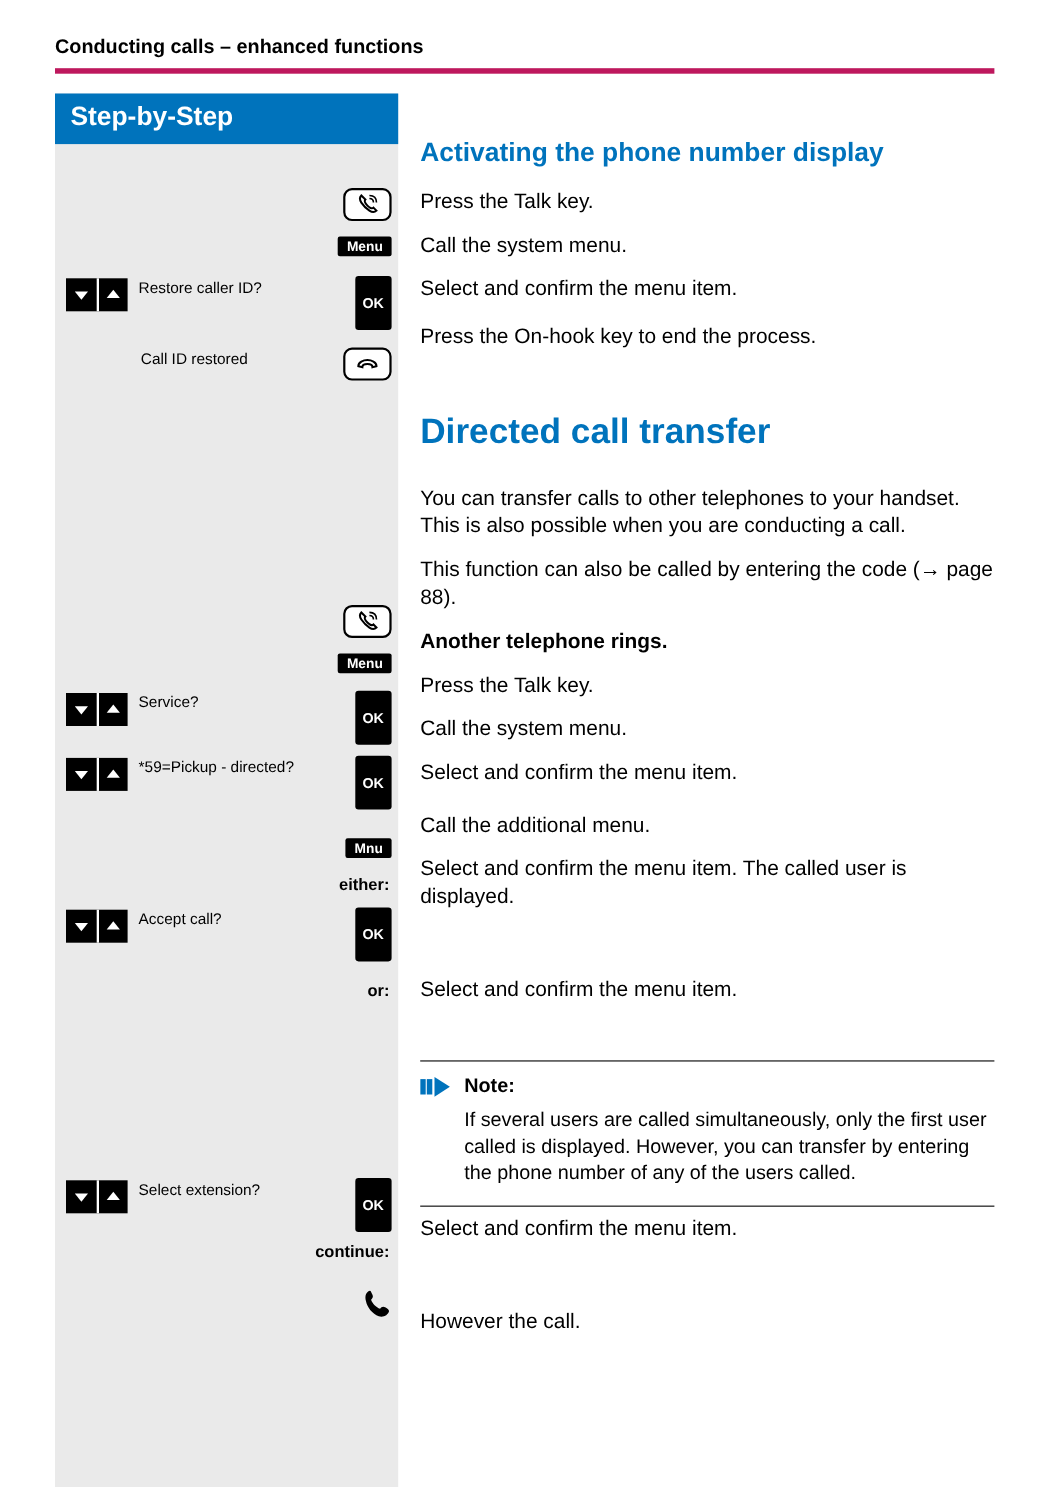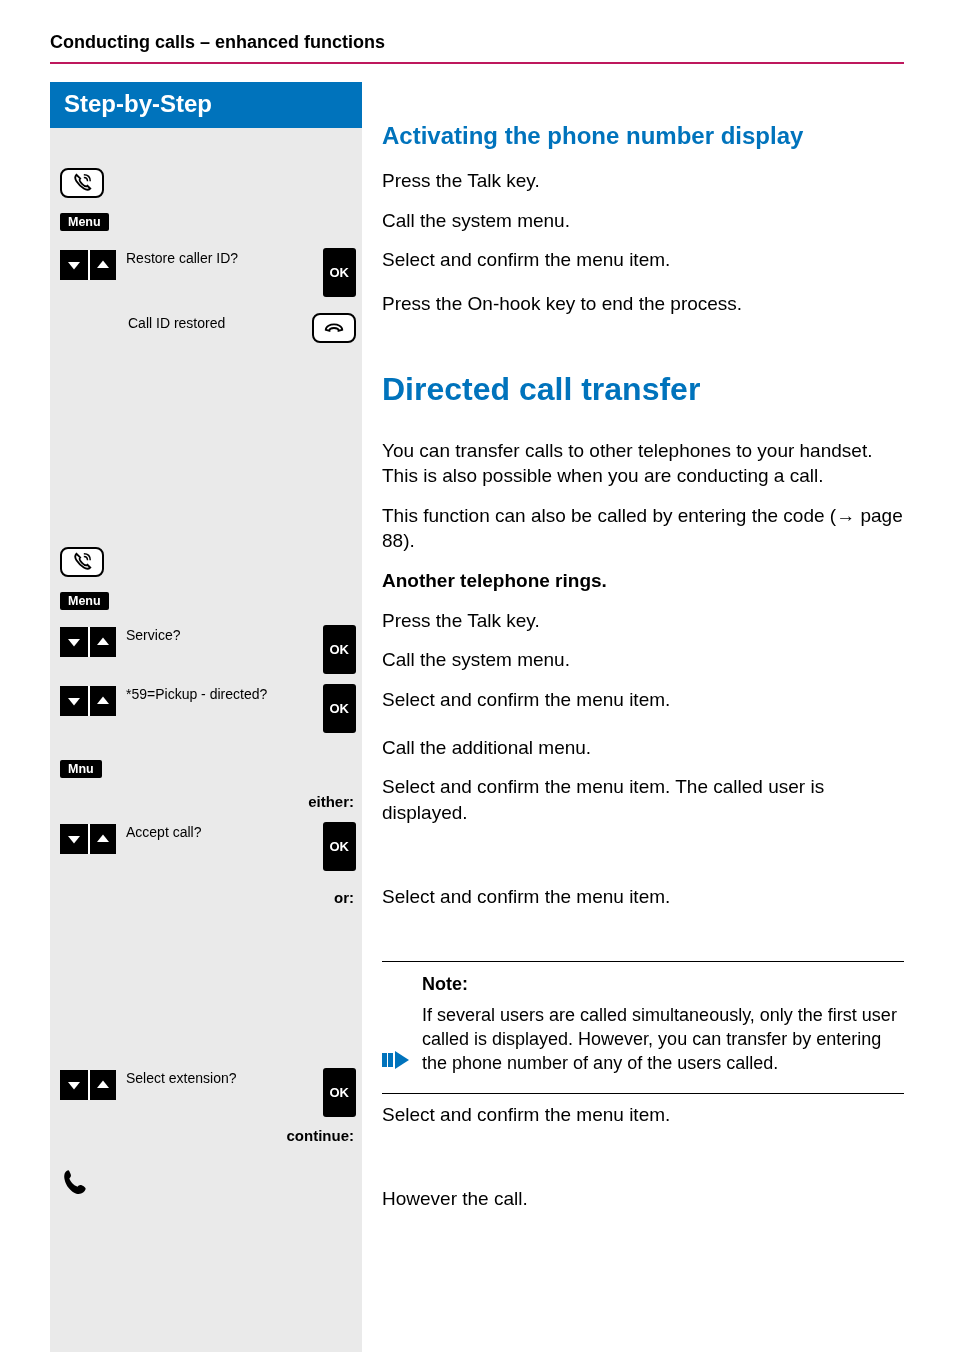--- a/index.html
+++ b/index.html
@@ -10,21 +10,21 @@
     background: #fff;
     color: #000;
     width: 954px;
   }
   .page {
     padding: 32px 50px 10px 50px;
   }
   .running-head {
     font-weight: bold;
     font-size: 18px;
-    border-bottom: 2px solid #be185d;
+    border-bottom: 5px solid #be185d;
     padding-bottom: 9px;
     margin-bottom: 18px;
   }
   .content-wrap {
     display: flex;
     align-items: stretch;
   }
   .sidebar {
     width: 312px;
     flex: 0 0 312px;
@@ -100,38 +100,37 @@
   .menu-key { border-radius: 2px; padding: 2px 8px; font-size:12.5px; }
   .talk-key, .onhook-key {
     width: 44px; height: 30px;
     border: 2px solid #000;
     border-radius: 8px;
     display:flex; align-items:center; justify-content:center;
     background:#fff;
     position:relative;
   }
   .talk-key svg, .onhook-key svg { width:22px; height:22px; }
-  .right-align-row { justify-content: flex-start; }
+  .right-align-row { justify-content: flex-end; }
   .sidebar .spacer-s { height: 38px; }
   .sidebar .spacer-l { height: 100px; }
   .sidebar .spacer-xl { height: 198px; }
   .sidebar .choice-label {
     text-align: right;
     font-weight: bold;
     font-size: 15px;
     padding: 6px 8px 10px 0;
   }
   .note-box {
     border-top: 1.5px solid #000;
     border-bottom: 1.5px solid #000;
     padding: 10px 0 18px 0;
     margin: 10px 0 8px 0;
     display:flex;
     gap:12px;
-    align-items:flex-end;
   }
   .note-icon {
     width:28px; flex:0 0 28px; padding-top:2px;
   }
   .note-icon svg { width:28px; height:22px; }
   .note-body { flex:1; font-size:18px; line-height:1.35;}
   .note-body .note-head { font-weight:bold; margin-bottom:6px; }
   .handset-icon svg { width:28px; height:28px; }
   .arrow-ref { font-family: Arial, sans-serif; }
 </style>

